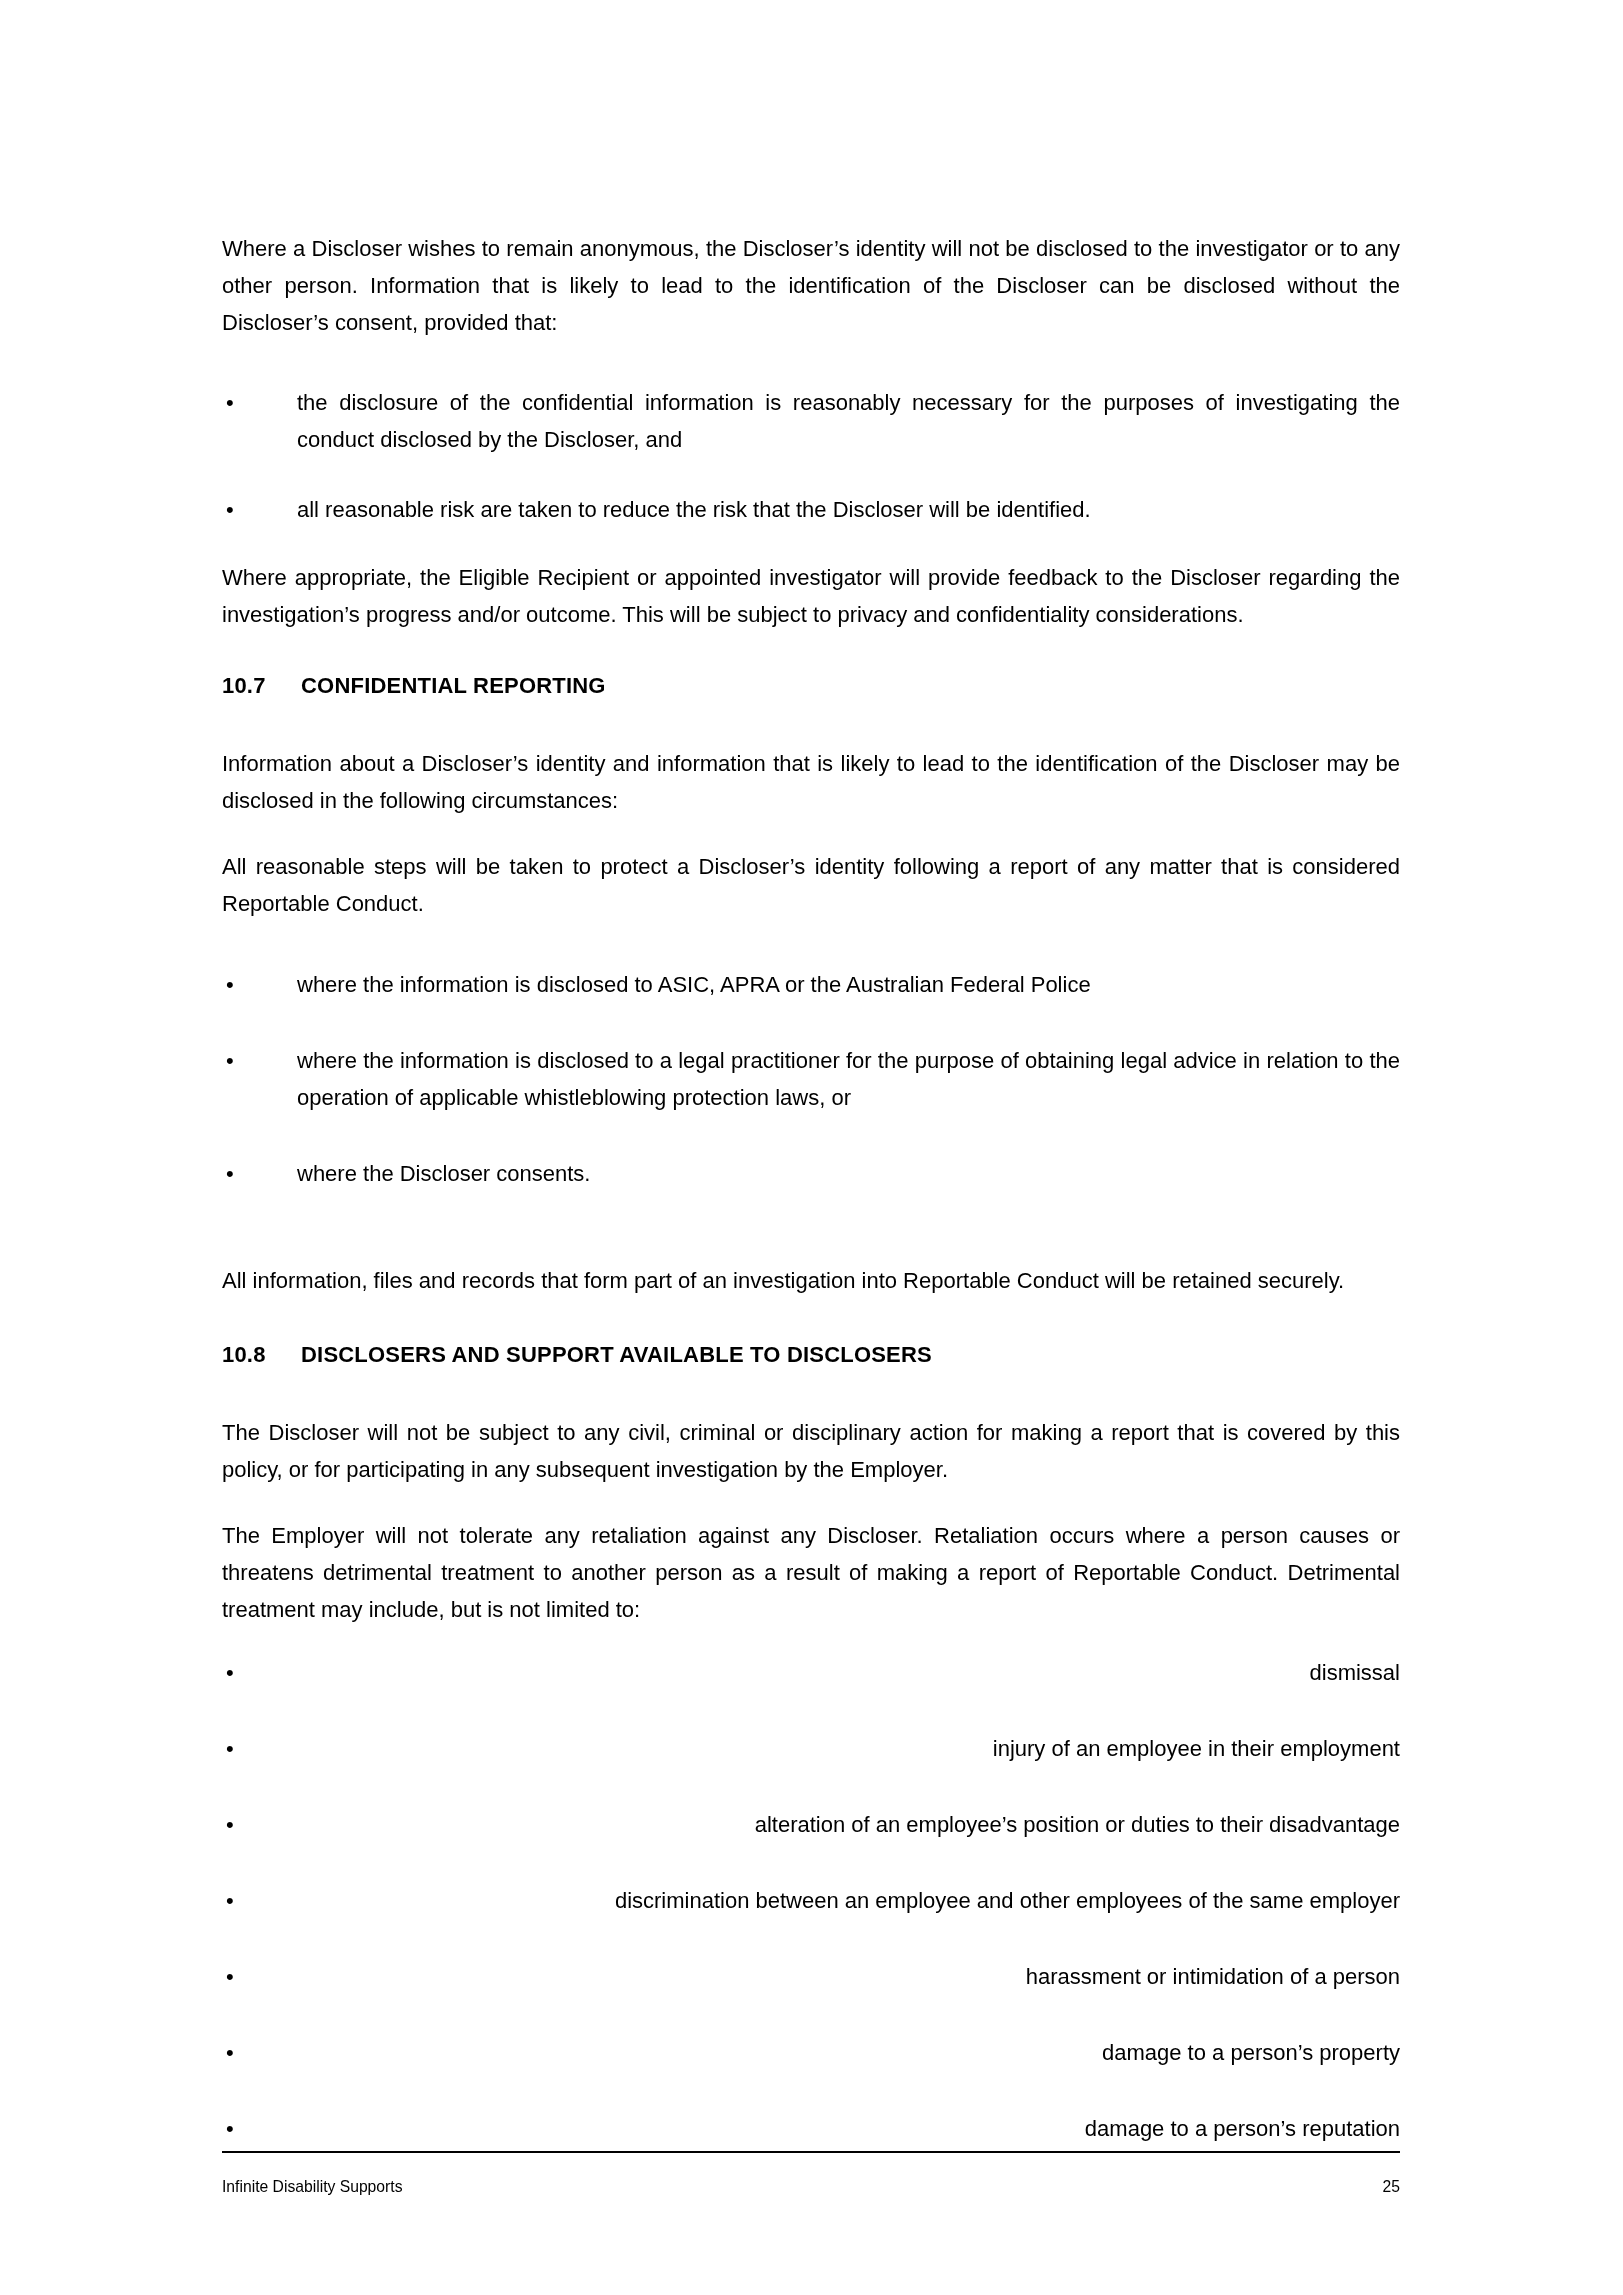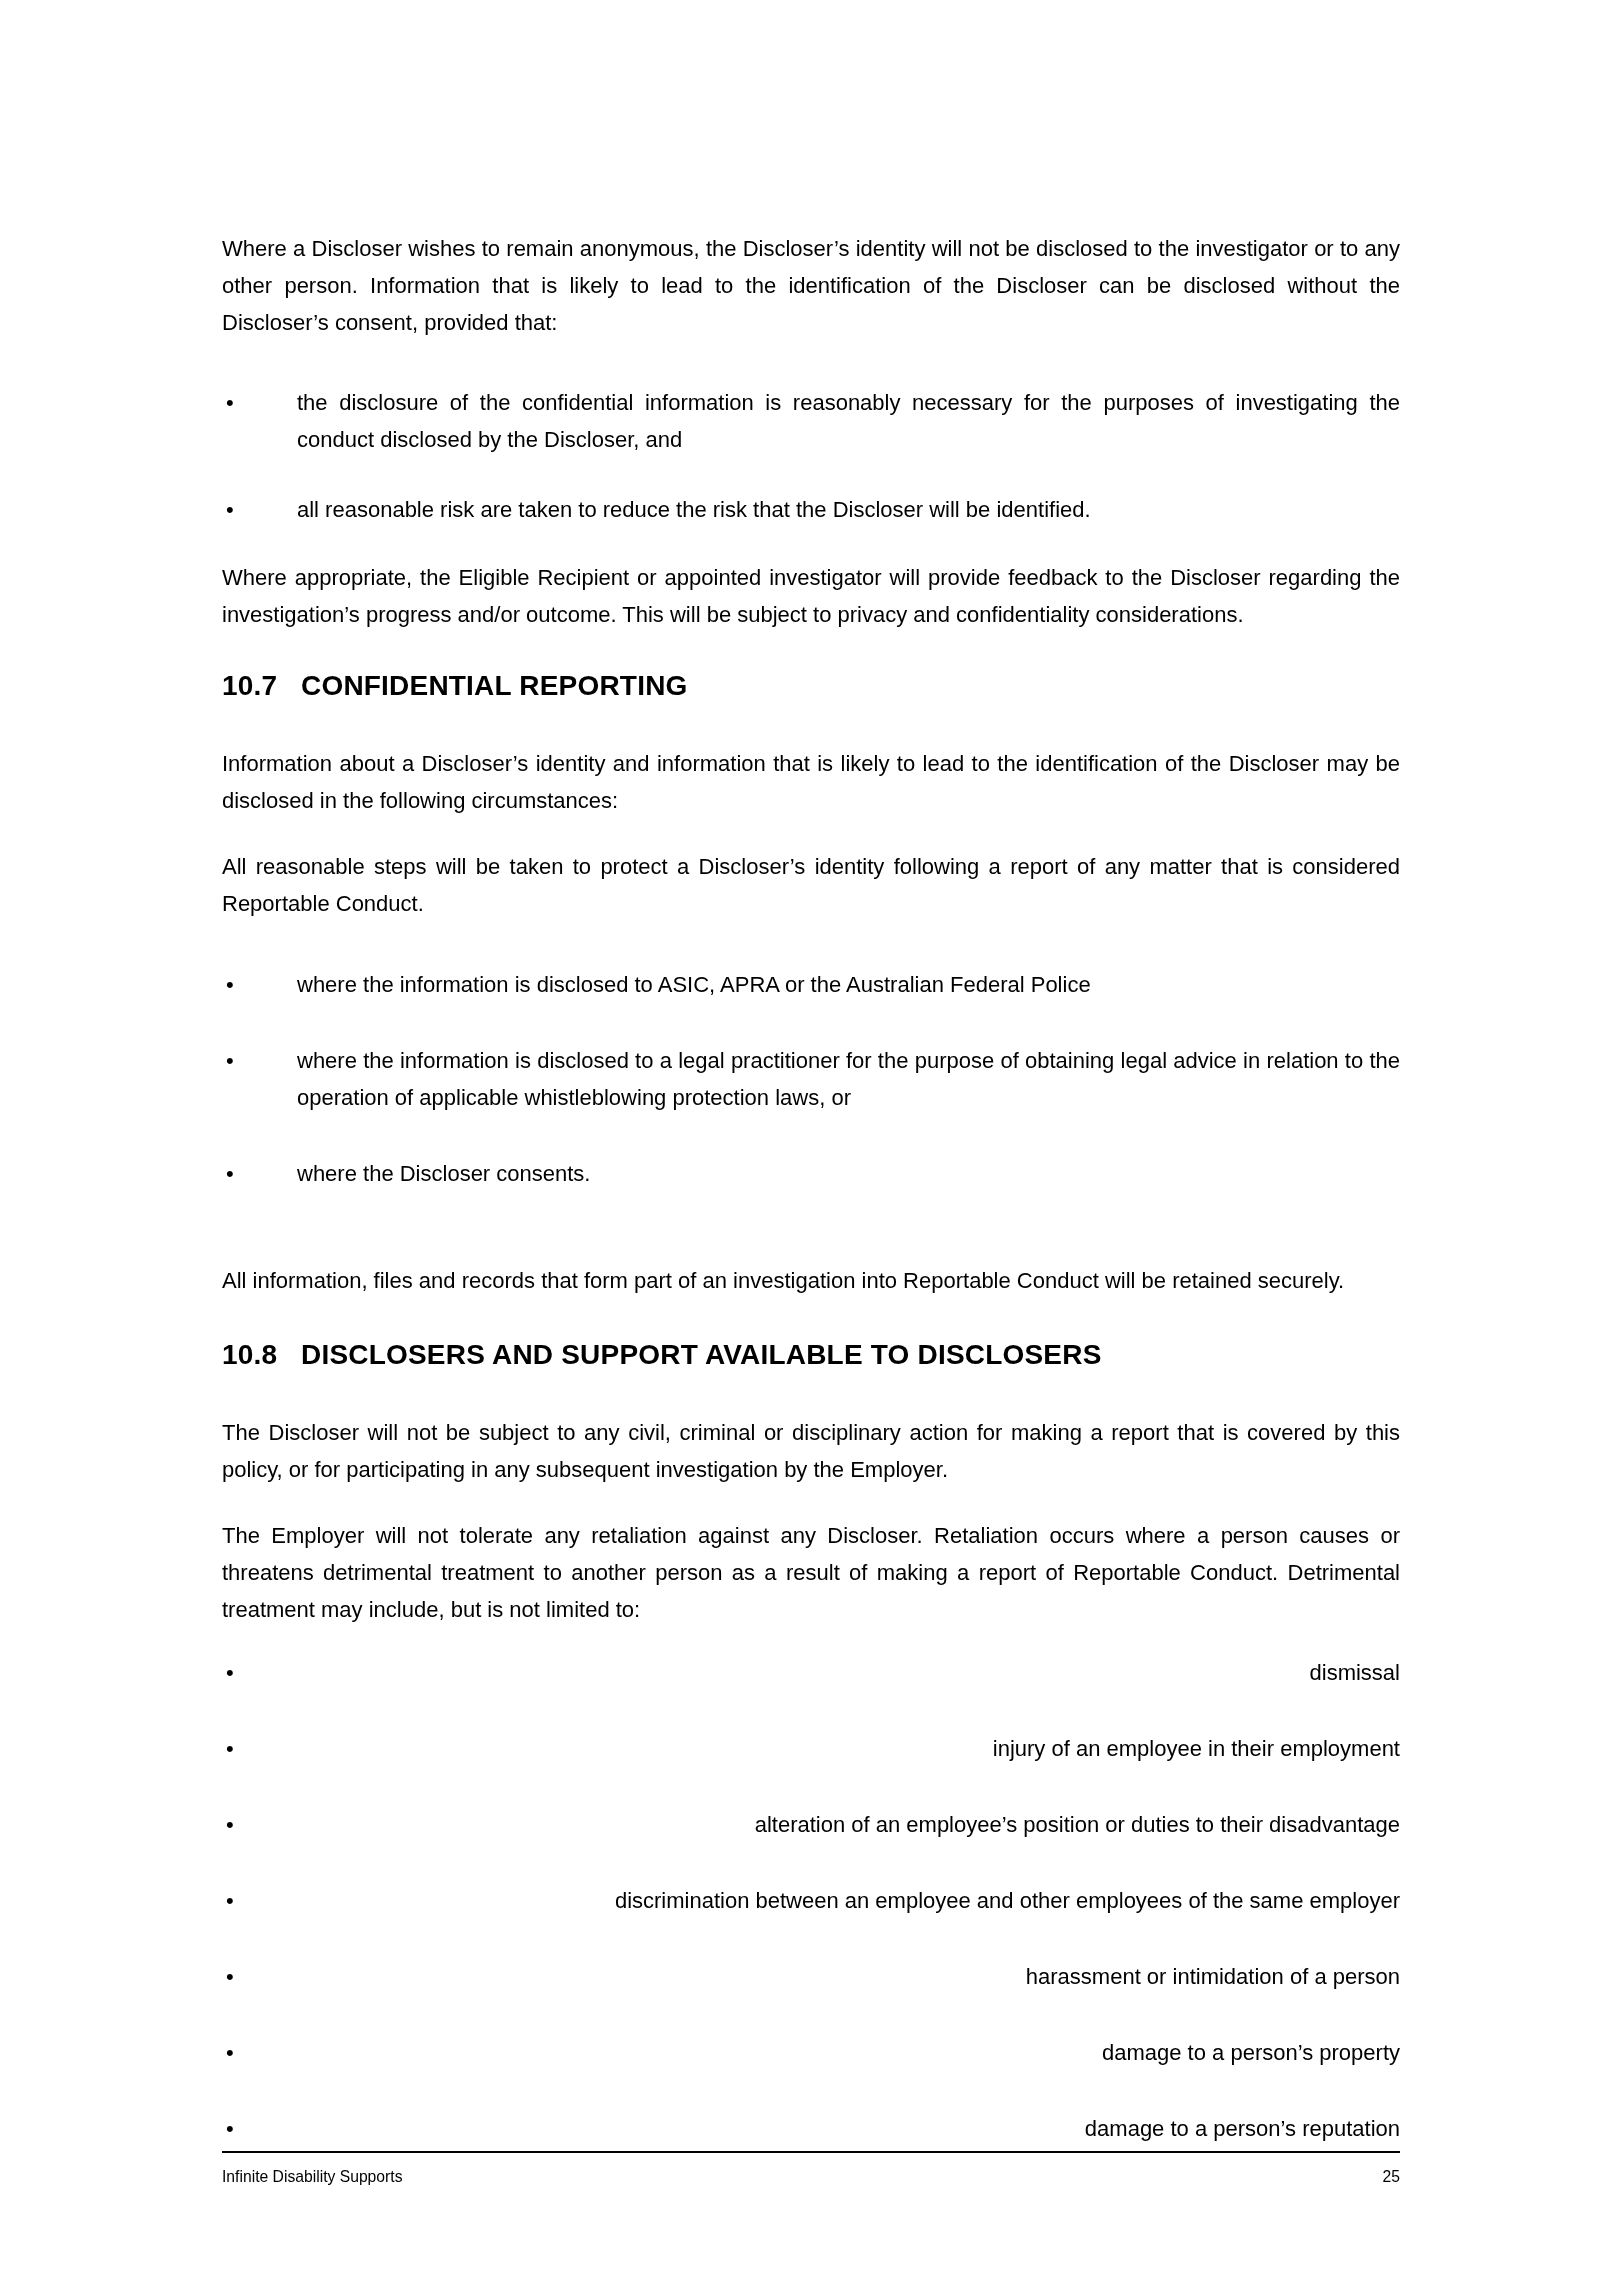--- a/index.html
+++ b/index.html
@@ -33,21 +33,21 @@
     text-justify: inter-word;
     letter-spacing: 0px;
     word-spacing: 0px;
   }
   p.para.tight {
     margin-bottom: 26px;
   }
   h2.heading {
     margin: 0;
     padding: 0;
-    font-size: 28px;
+    font-size: 22px;
     line-height: 37px;
     font-weight: bold;
     letter-spacing: 0.2px;
     display: flex;
     align-items: baseline;
   }
   h2.heading .num {
     width: 79px;
     flex: 0 0 79px;
   }
@@ -120,20 +120,21 @@
   footer.page-footer .footer-row {
     display: flex;
     justify-content: space-between;
     align-items: baseline;
     margin-top: 14.4px;
     font-size: 15.7px;
     line-height: 19.6px;
   }
   footer.page-footer .footer-left {
     text-align: center;
+    margin-top: 10px;
   }
   footer.page-footer .footer-right {
     text-align: right;
   }
 </style>
 </head>
 <body>
 
 <div class="page">
 

